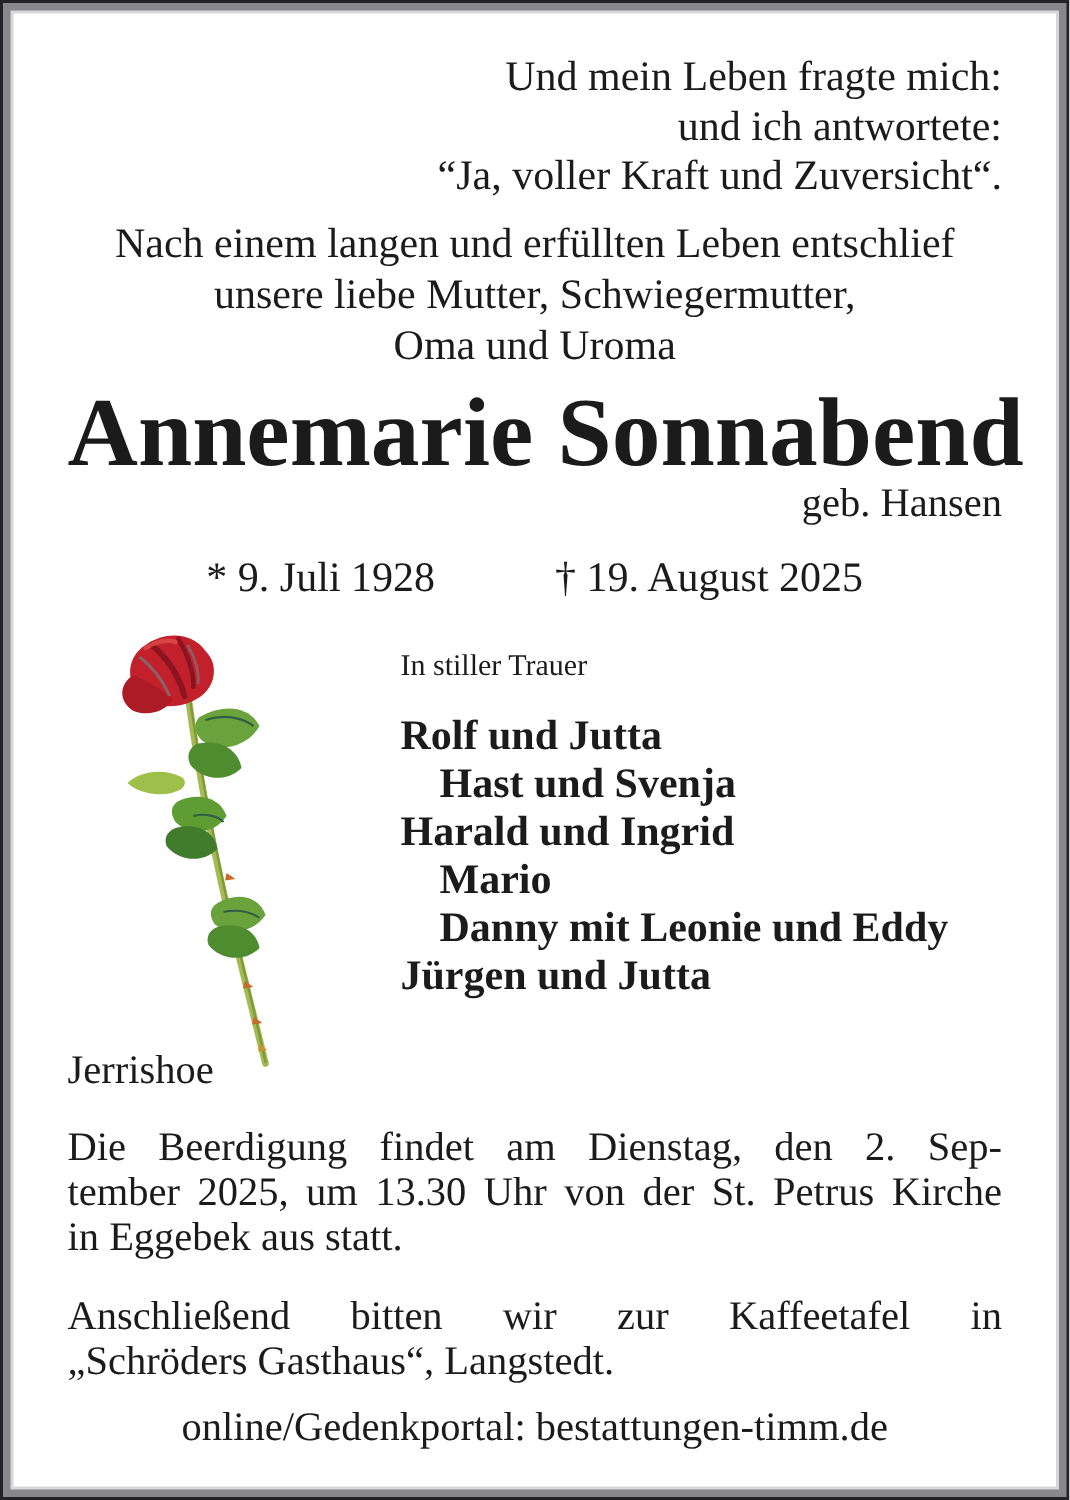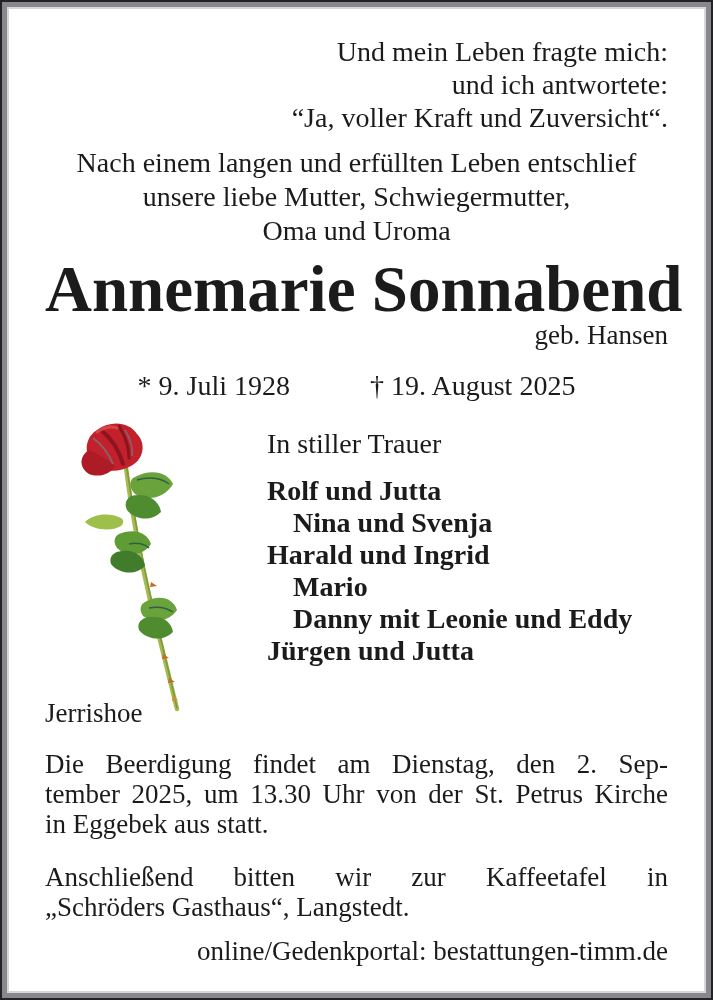--- a/index.html
+++ b/index.html
@@ -25,32 +25,32 @@
   .maiden { margin-top:2px; text-align:right; font-size:27px; line-height:30px; }
 
   .dates {
     margin-top:20px; display:flex; justify-content:center; gap:80px;
     font-size:28px; line-height:32px;
   }
 
   .mourning-section { position:relative; margin-top:26px; height:250px; }
   .rose { position:absolute; left:22px; top:-12px; width:140px; height:300px; }
   .mourning-block { margin-left:222px; }
-  .mourning-heading { font-size:28px; line-height:32px; }
+  .mourning-heading { font-size:20px; line-height:32px; }
   .mourners { margin-top:15px; font-weight:bold; font-size:28px; line-height:32px; }
   .mourner.indent { padding-left:26px; }
 
   .place { margin-top:20px; font-size:28px; line-height:31px; }
 
   .bodytext { font-size:27px; line-height:30px; }
   .funeral { margin-top:21px; }
   .reception { margin-top:23px; }
   .just { text-align:justify; text-align-last:justify; }
 
-  .portal { margin-top:14px; text-align:right; font-size:27px; line-height:30px; }
+  .portal { margin-top:14px; text-align:center; font-size:27px; line-height:30px; }
 </style>
 </head>
 <body>
 
 <div class="frame-outer">
  <div class="frame-mid">
   <div class="frame-inner">
    <div class="page">
 
     <div class="quote">
@@ -106,21 +106,21 @@
         <path d="M52 10 C 58 20, 62 30, 62 42" fill="none" stroke="#8c1420" stroke-width="3" stroke-linecap="round"></path>
         <path d="M26 22 C 34 28, 42 38, 46 48" fill="none" stroke="#6f7e84" stroke-width="2" opacity="0.7"></path>
         <path d="M58 14 C 63 22, 66 32, 65 40" fill="none" stroke="#6f7e84" stroke-width="2" opacity="0.6"></path>
         <path d="M30 16 C 36 12, 44 10, 50 12" fill="none" stroke="#e14b4b" stroke-width="3" stroke-linecap="round" opacity="0.8"></path>
       </svg>
 
       <div class="mourning-block">
         <div class="mourning-heading">In stiller Trauer</div>
         <div class="mourners">
           <div class="mourner">Rolf und Jutta</div>
-          <div class="mourner indent">Nina und Svenja</div>
+          <div class="mourner indent">Hast und Svenja</div>
           <div class="mourner">Harald und Ingrid</div>
           <div class="mourner indent">Mario</div>
           <div class="mourner indent">Danny mit Leonie und Eddy</div>
           <div class="mourner">Jürgen und Jutta</div>
         </div>
       </div>
     </div>
 
     <div class="place bodytext">Jerrishoe</div>
 

